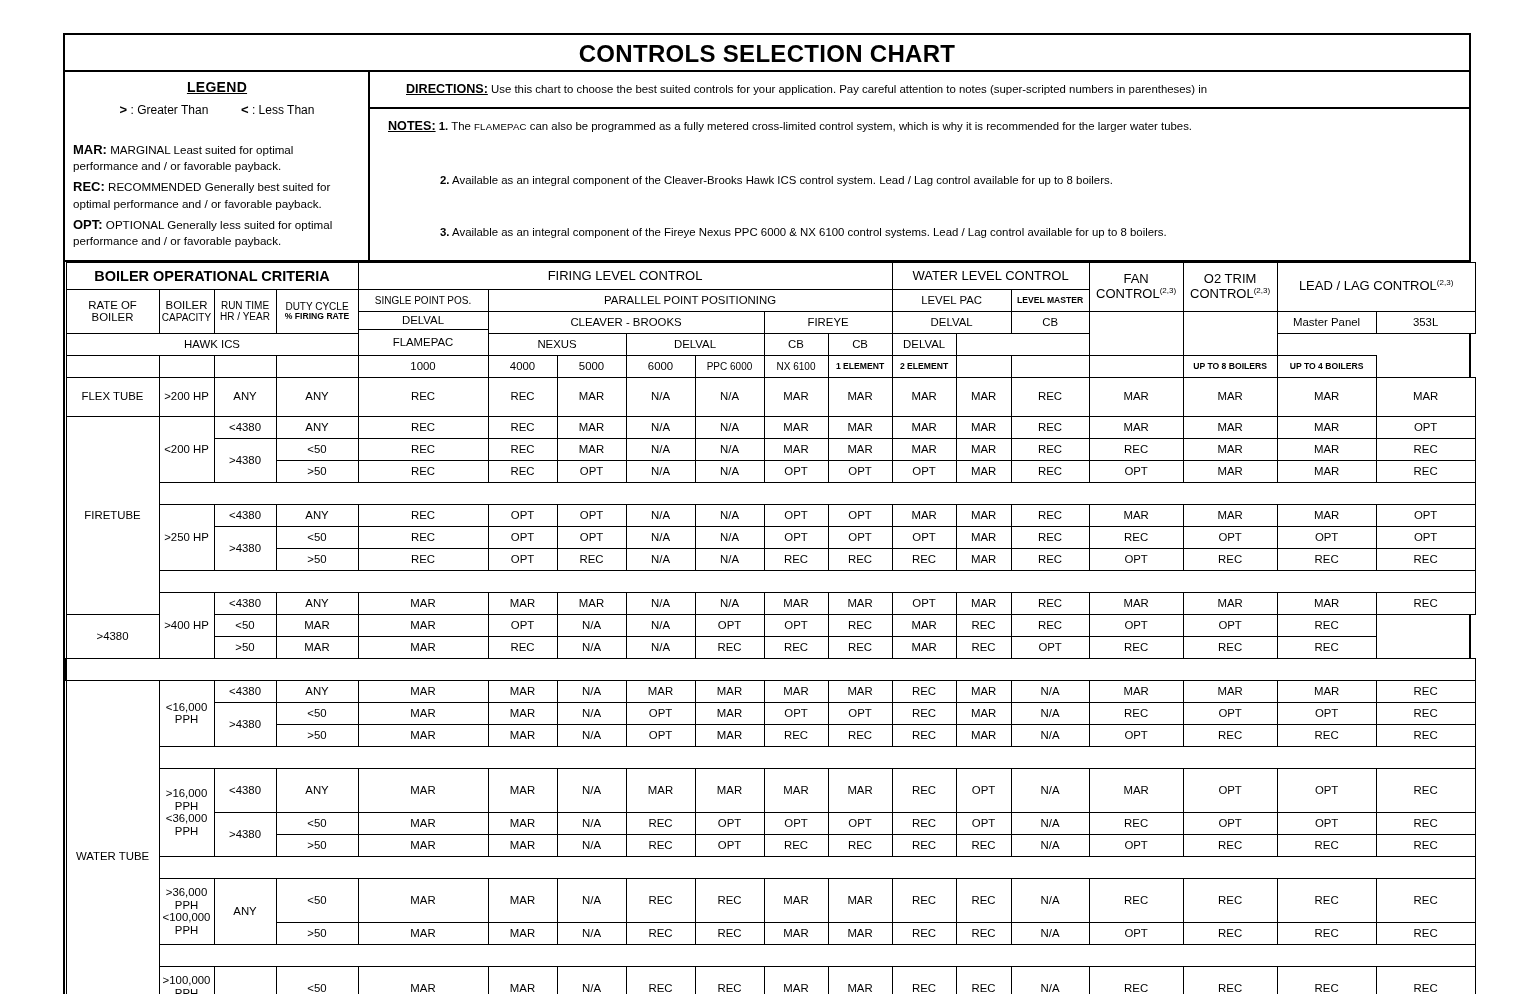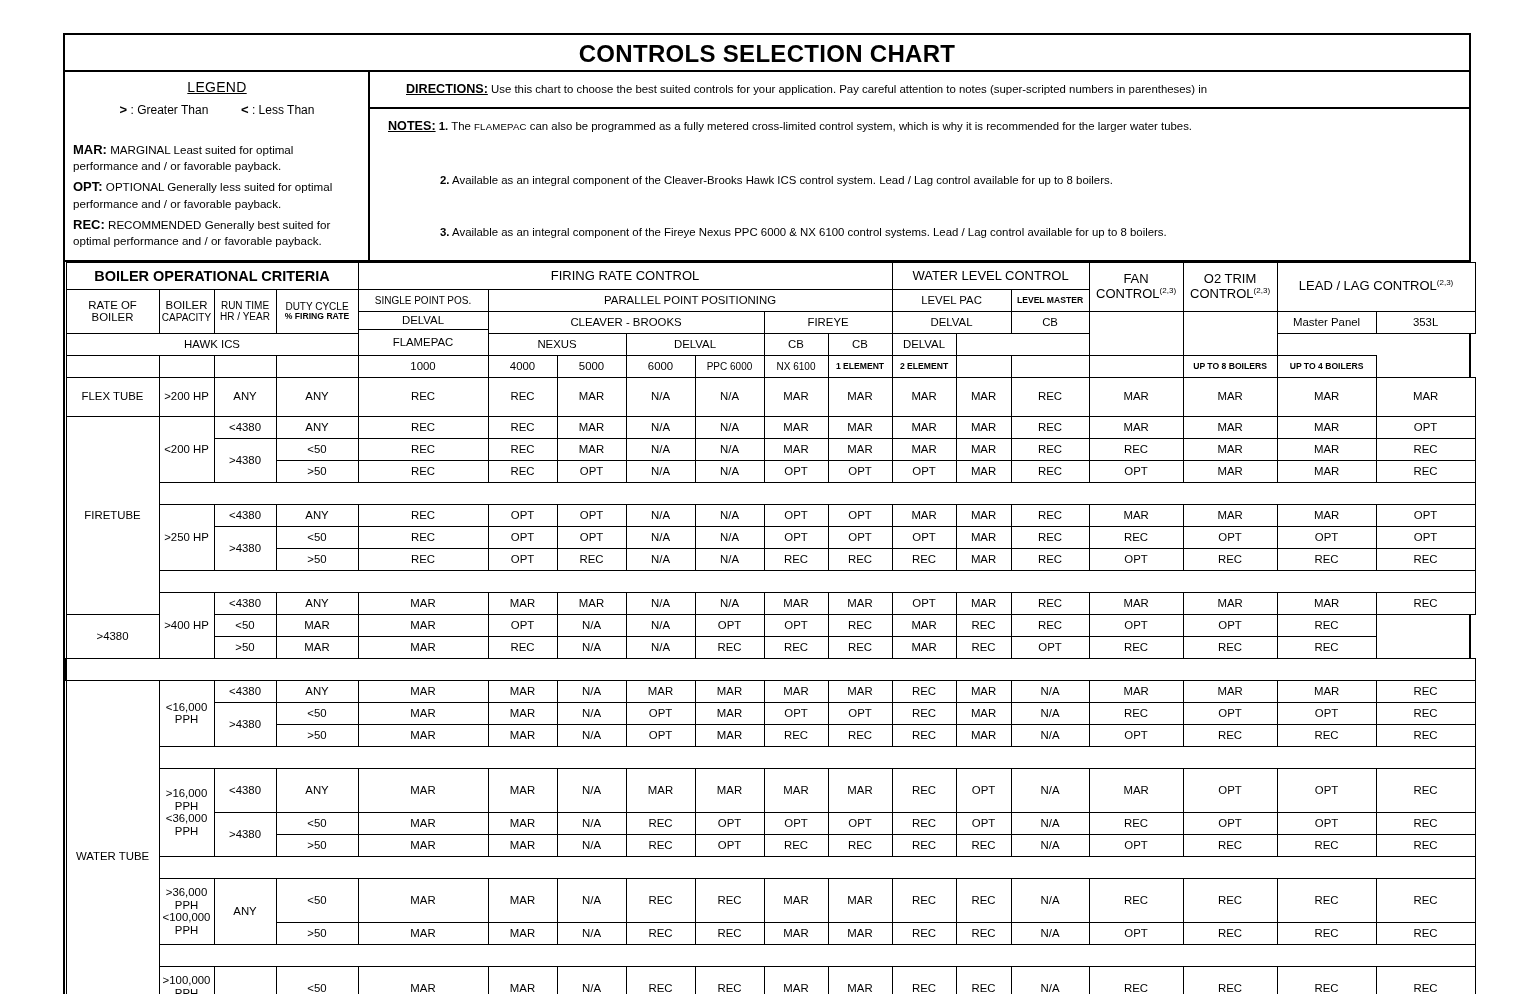--- a/index.html
+++ b/index.html
@@ -46,21 +46,21 @@
   .legend{
     width:305px;
     box-sizing:border-box;
     border-right:2px solid #000;
     padding:6px 7px 6px 8px;
     font-size:11.6px;
     line-height:1.33;
   }
   .legend-title{
     text-align:center;
-    font-weight:normal;
+    font-weight:bold;
     font-size:14px;
     text-decoration:underline;
     margin-bottom:4px;
     letter-spacing:.3px;
   }
   .legend-gl{
     text-align:center;
     font-size:12px;
     margin-bottom:22px;
   }
@@ -146,26 +146,26 @@
           <span>: Greater Than</span>
           <span class="sp"></span>
           <b>&lt;</b>
           <span>: Less Than</span>
         </div>
         <div class="legend-row">
           <b>MAR:</b>
           <span>MARGINAL Least suited for optimal performance and / or favorable payback.</span>
         </div>
         <div class="legend-row">
+          <b>REC:</b>
+          <span>RECOMMENDED Generally best suited for optimal performance and / or favorable payback.</span>
+        </div>
+        <div class="legend-row">
           <b>OPT:</b>
           <span>OPTIONAL Generally less suited for optimal performance and / or favorable payback.</span>
-        </div>
-        <div class="legend-row">
-          <b>REC:</b>
-          <span>RECOMMENDED Generally best suited for optimal performance and / or favorable payback.</span>
         </div>
       </div>
 
       <div class="rightcol">
         <div class="directions">
           <span style="padding-left:28px"></span><b>DIRECTIONS:</b>
           <span>Use this chart to choose the best suited controls for your application. Pay careful attention to notes (super-scripted numbers in parentheses) in</span><br>
         </div>
         <div class="notes">
           <span class="note-line">
@@ -205,21 +205,21 @@
         <col style="width:78px">
         <col style="width:94px">
           <col style="width:94px">
         <col style="width:99px">
           <col style="width:99px">
       </colgroup>
 
       <tbody>
           <tr>
         <td colspan="4" class="big bold hv thick-bot" style="height:26px">BOILER OPERATIONAL CRITERIA</td>
-        <td colspan="7" class="med" style="height:26px">FIRING RATE CONTROL</td>
+        <td colspan="7" class="med" style="height:26px">FIRING LEVEL CONTROL</td>
         <td colspan="3" class="med" rowspan="1">WATER LEVEL CONTROL</td>
         <td rowspan="2">
           <div class="med">FAN</div>
           <div class="med"><span>CONTROL</span><span class="sup">(2,3)</span></div>
         </td>
         <td rowspan="2">
           <div class="med">O2 TRIM</div>
           <div class="med"><span>CONTROL</span><span class="sup">(2,3)</span></div>
         </td>
         <td colspan="2" rowspan="2" class="med hvr">

